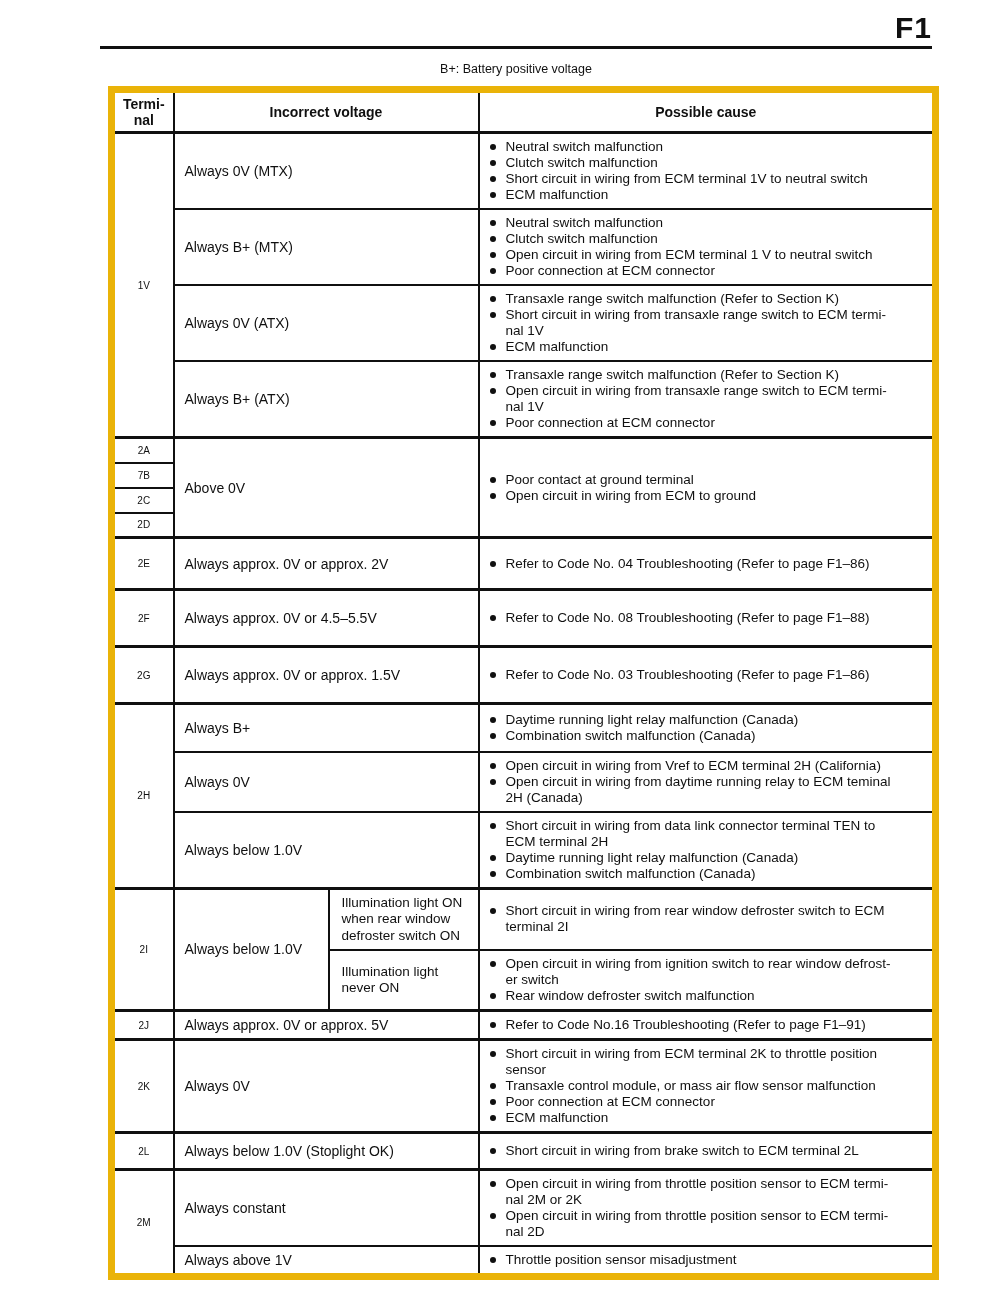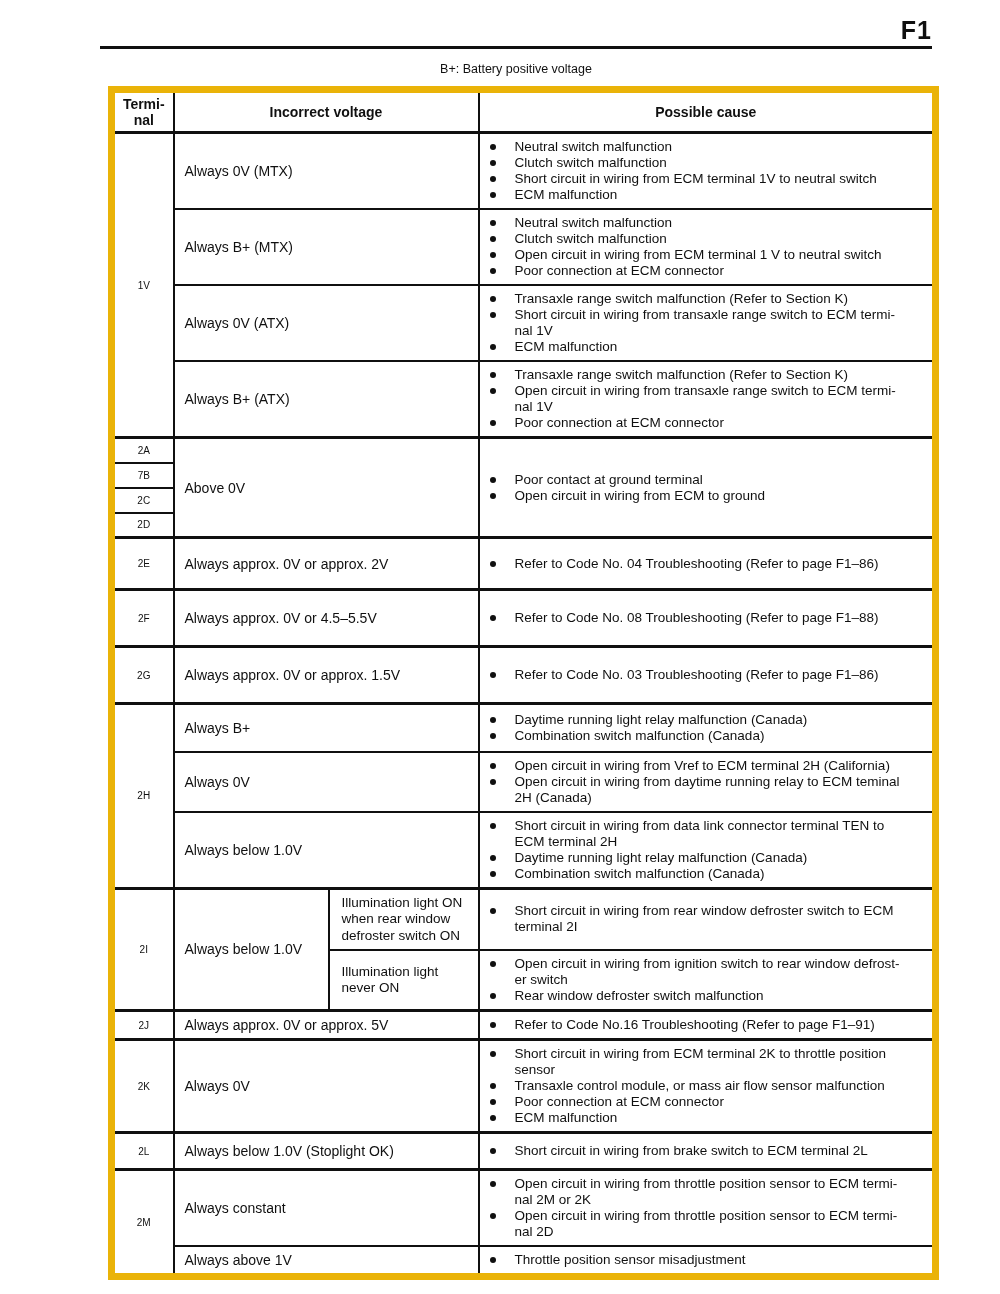--- a/index.html
+++ b/index.html
@@ -12,21 +12,21 @@
   .content{position:absolute;left:100px;top:0;width:832px;}
 
   
   .masthead{position:relative;height:46px;}
   .page-title{
     position:absolute;left:0;right:0;bottom:2px;text-align:center;
     font-size:20px;font-weight:bold;letter-spacing:.4px;
   }
   .section-code{
     position:absolute;right:0;bottom:1px;
-    font-size:25px;font-weight:bold;letter-spacing:1px;
+    font-size:30px;font-weight:bold;letter-spacing:1px;
   }
   .header-rule{height:3px;background:#101010;}
   .batt-note{margin-top:13px;text-align:center;font-size:12.5px;}
 
   
   table.diag{
     border-collapse:collapse;table-layout:fixed;
     margin:10px 0 0 8px;width:824px;
     border:7px solid #eab308;
   }
@@ -38,21 +38,21 @@
   }
   th.pre{white-space:pre-line;}
   td.term{text-align:center;font-size:10px;padding:2px;}
   td.volt{font-size:14px;padding:4px 6px 4px 10px;}
   td.cond{
     font-size:13.5px;padding:5px 4px 5px 12px;
     white-space:pre-line;line-height:1.22;
   }
   td.cause{padding:5px 5px 5px 10px;}
   ul.causes{list-style:none;margin:0;padding:0;font-size:13.5px;line-height:16px;}
-  ul.causes li{display:flex;align-items:flex-start;gap:19px;}
+  ul.causes li{display:flex;align-items:flex-start;gap:10px;}
   .blt{flex:0 0 auto;width:6px;height:6px;border-radius:50%;background:#101010;margin-top:5px;}
   .cause-text{white-space:pre-line;}
 
   
   .r37{height:37px}.r73{height:73px}.r25{height:25px}.r52{height:52px}
   .r57{height:57px}.r48{height:48px}.r60{height:60px}.r72{height:72px}
   .r56{height:56px}.r92{height:92px}.r74{height:74px}
 
   
   .page-num{margin-top:18px;text-align:right;font-size:21px;font-weight:bold;letter-spacing:.5px;}

